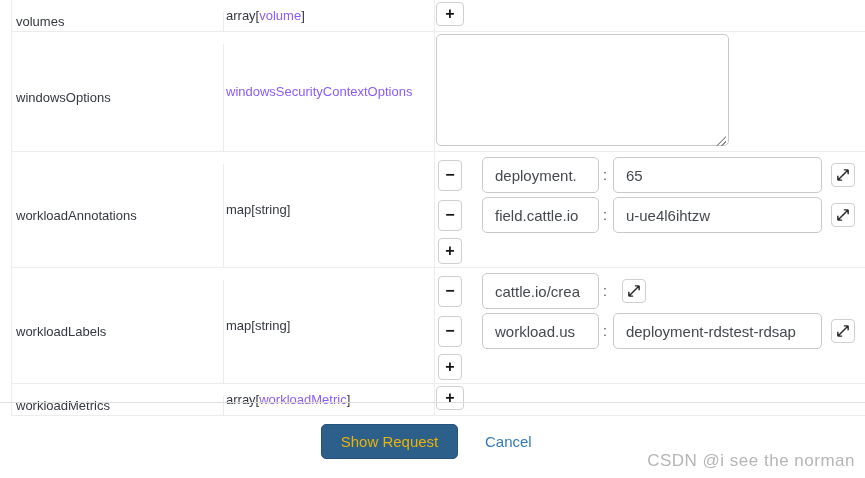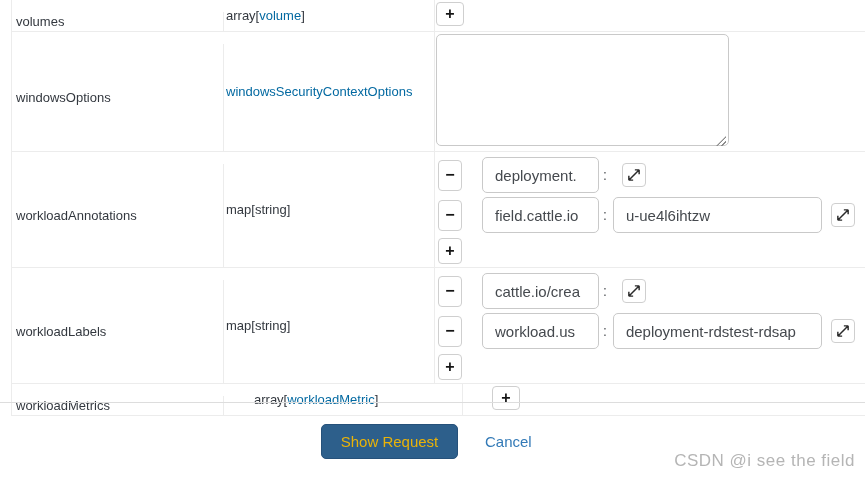--- a/index.html
+++ b/index.html
@@ -12,23 +12,23 @@
   .prow { display:flex; border-bottom:1px solid #ececec; align-items:stretch; }
   .c-name  { width:212px; border-right:1px solid #ececec; padding:2px 4px;
              display:flex; align-items:center; font-size:13px; color:#33383f;margin-top:12px; }
   .c-type  { width:211px; border-right:1px solid #ececec; padding:2px 2px;
              display:flex; align-items:center; font-size:13px; color:#33383f; }
   .c-val   { flex:1; padding:1px 0 1px 1px; }
   .r-volumes { min-height:28px; }
   .r-windows { min-height:116px; }
   .r-annot   { min-height:109px; }
   .r-labels  { min-height:105px; }
-  .r-metrics { min-height:28px;gap:28px; }
-
-  a.type-link { color:#0369a1; text-decoration:none; cursor:pointer; }
+  .r-metrics { min-height:28px; }
+
+  a.type-link { color:#8b5cf6; text-decoration:none; cursor:pointer; }
 
   
   .sq-btn { background:#fff; border:1px solid #cfcfcf; border-radius:4px;
             display:inline-flex; align-items:center; justify-content:center;
             font-weight:900; font-size:16px; color:#151515; cursor:pointer;
             line-height:1; padding:0; }
   .add-wide   { width:28px; height:24px; margin-top:1px; }
   .remove-btn { width:24px; height:31px; margin:0 0 0 2px; flex:0 0 auto; }
   .add-small  { width:24px; height:26px; margin:1px 0 2px 2px; }
   .expand-btn { width:24px; height:24px; margin-left:9px; flex:0 0 auto;
@@ -105,20 +105,21 @@
       <div class="c-name">workloadAnnotations</div>
       <div class="c-type">map[string]</div>
       <div class="c-val">
 
         <div class="kv-row">
           <button class="sq-btn remove-btn">
             <span>−</span>
           </button>
           <input class="kv-key" value="deployment." style="">
           <span class="kv-sep">:</span>
+          <input class="kv-val" value="65" style="">
           <button class="sq-btn expand-btn">
             <svg class="expand-svg" width="12" height="12" viewBox="0 0 14 14">
               <path d="M13 1 L8 1 M13 1 L13 6 M12.2 1.8 L6.2 7.8 M1 13 L6 13 M1 13 L1 8 M1.8 12.2 L7.8 6.2" stroke="#2b2b2b" stroke-width="1.7" fill="none"></path>
             </svg>
           </button>
         </div>
 
         <div class="kv-row">
           <button class="sq-btn remove-btn">
             <span>−</span>
@@ -189,15 +190,15 @@
           <span>+</span>
         </button>
       </div>
     </div>
 
   </div>
 
   <div class="divider"></div>
   <button class="show-request">Show Request</button>
   <a class="cancel-link">Cancel</a>
-  <div class="watermark">CSDN @i see the field</div>
+  <div class="watermark">CSDN @i see the norman</div>
 
 </div>
 
 </body></html>

